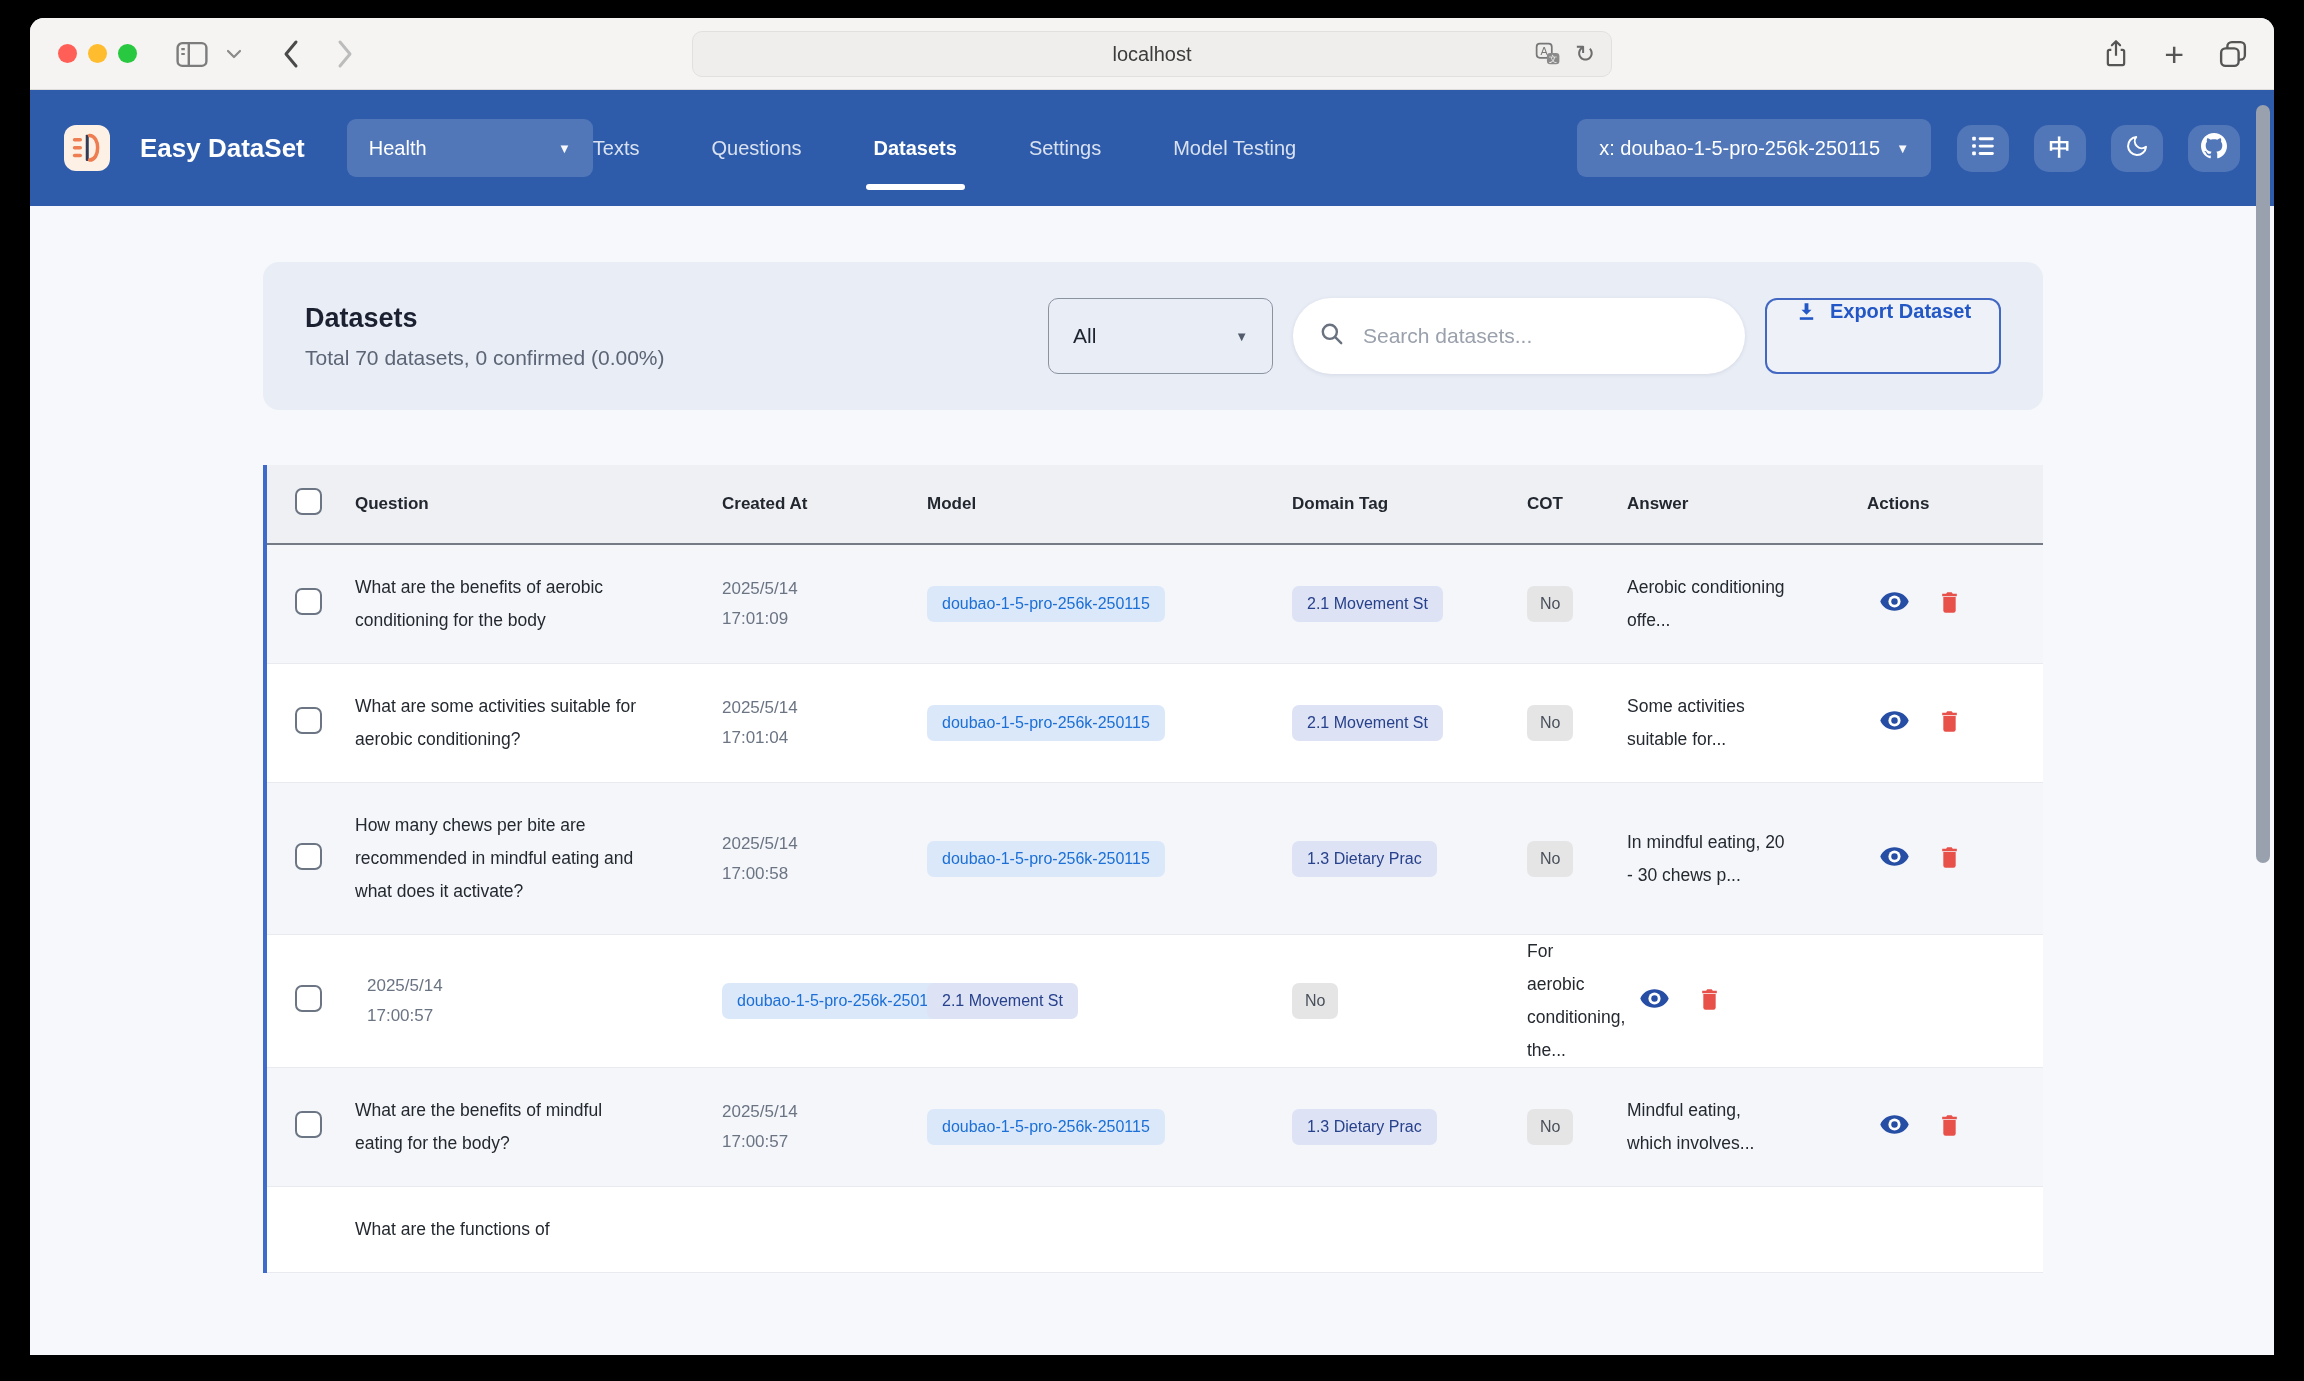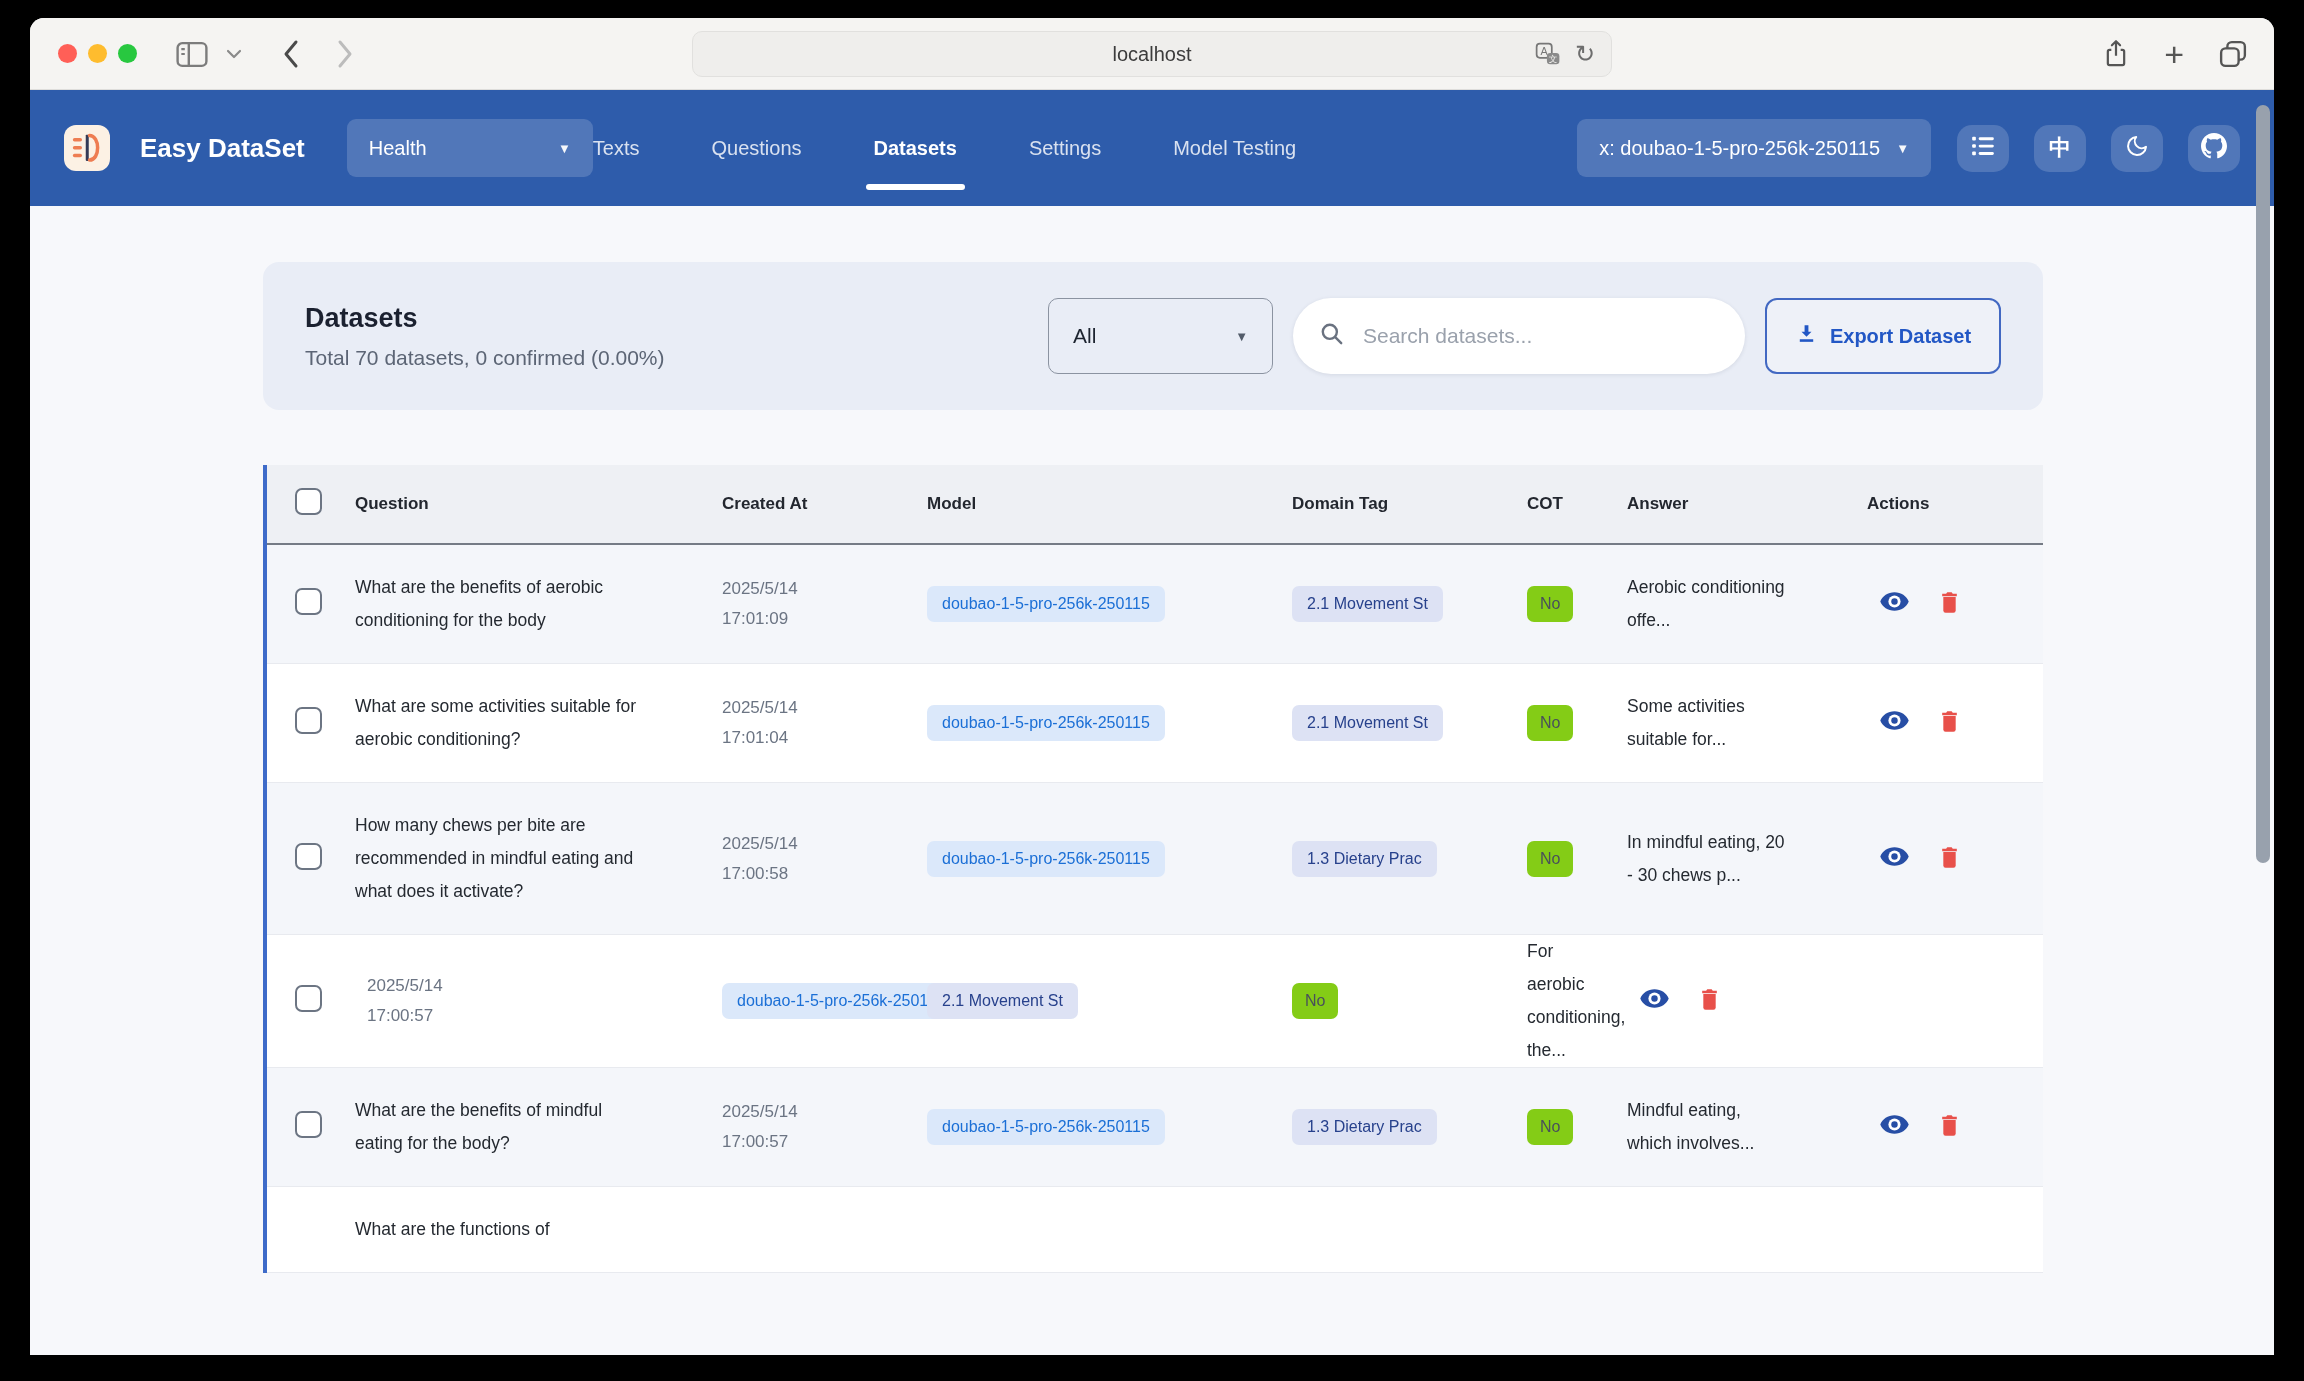--- a/index.html
+++ b/index.html
@@ -106,21 +106,21 @@
     border:none; outline:none; background:transparent;
     flex:1; font-size:21px; color:#404040;
     font-family:"Liberation Sans", sans-serif;
   }
   .searchbox input::placeholder { color:#9aa1ac; }
   .export-btn {
     width:236px; height:76px;
     border:2px solid #4268c2; border-radius:12px;
     background:rgba(255,255,255,0.25);
     color:#2257c5; font-size:20px; font-weight:600;
-    display:flex; align-items:center; justify-content:center; gap:12px;
+    display:flex; justify-content:center; gap:12px;
     white-space:nowrap;
   }
   
   .table {
     margin:55px 0 0 233px;
     width:1780px;
     border-left:4px solid #3e6bc9;
     background:#fff;
   }
   .grid-cols {
@@ -143,21 +143,21 @@
     border-bottom:1px solid #e8eaef;
     font-size:17.5px; color:#242930;
     background:#fff;
   }
   .trow.alt { background:#f4f6fa; }
   .cell-q { padding:26px 60px 26px 0; line-height:33px; }
   .cell-date { color:#6b7483; font-size:17px; line-height:30px; }
   .chip { display:inline-block; border-radius:7px; padding:9px 15px; font-size:16px; white-space:nowrap; }
   .chip-model { background:#dbe8fa; color:#1b6fd6; }
   .chip-domain { background:#dde2f4; color:#27418c; }
-  .chip-cot { background:#84cc16; color:#49505b; padding:9px 13px; }
+  .chip-cot { background:#e5e5e5; color:#49505b; padding:9px 13px; }
   .cell-ans { padding-right:70px; line-height:33px; }
   .cell-actions { display:flex; align-items:center; gap:26px; padding-left:24px; }
   .trow.partial { align-items:start; }
   .trow.partial .cell-check, .trow.partial .cell-actions { visibility:hidden; }
   
   .scrollthumb {
     position:absolute; right:4px; top:87px;
     width:14px; height:758px; border-radius:7px;
     background:#98a1ad;
   }

